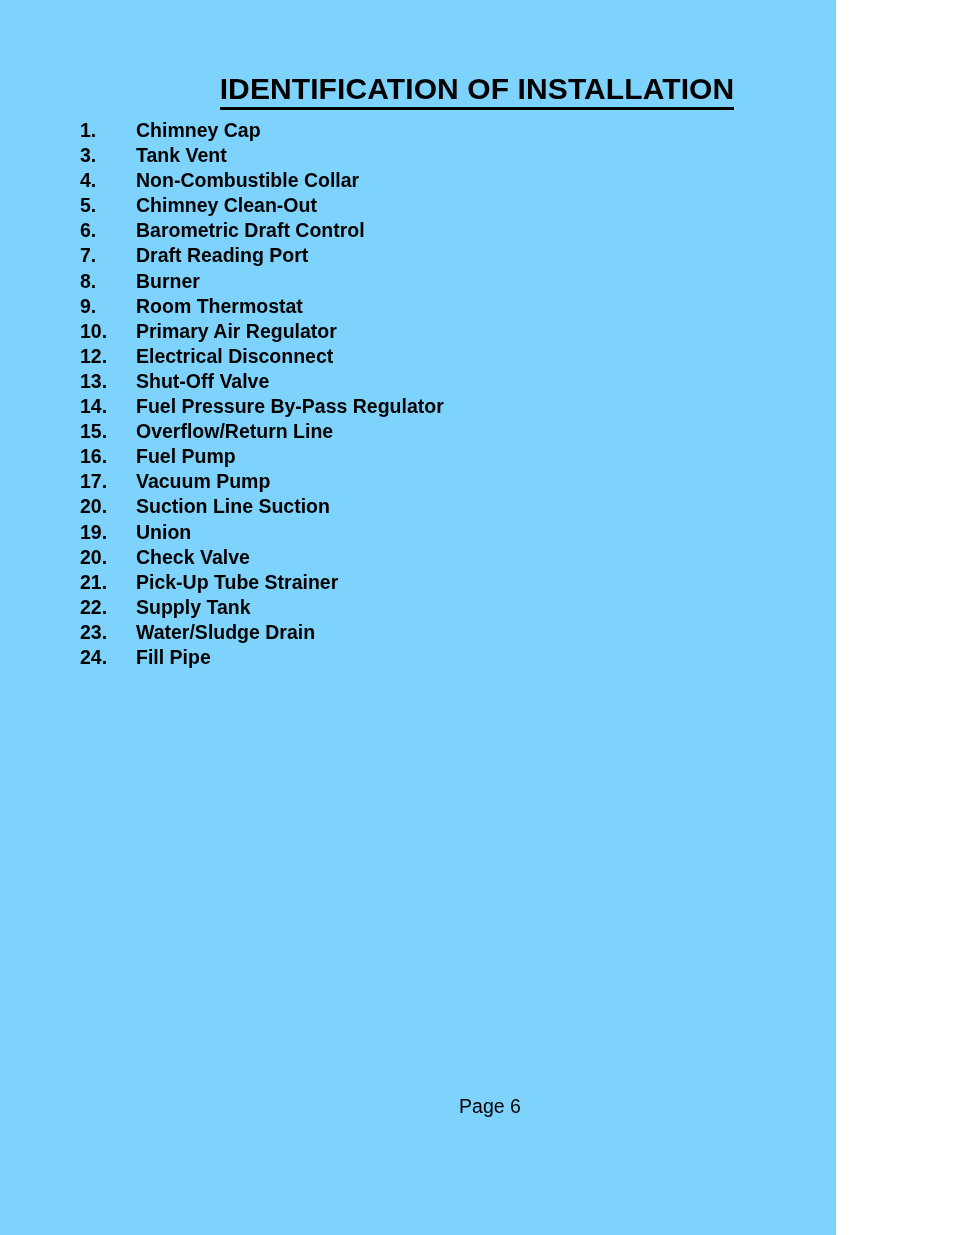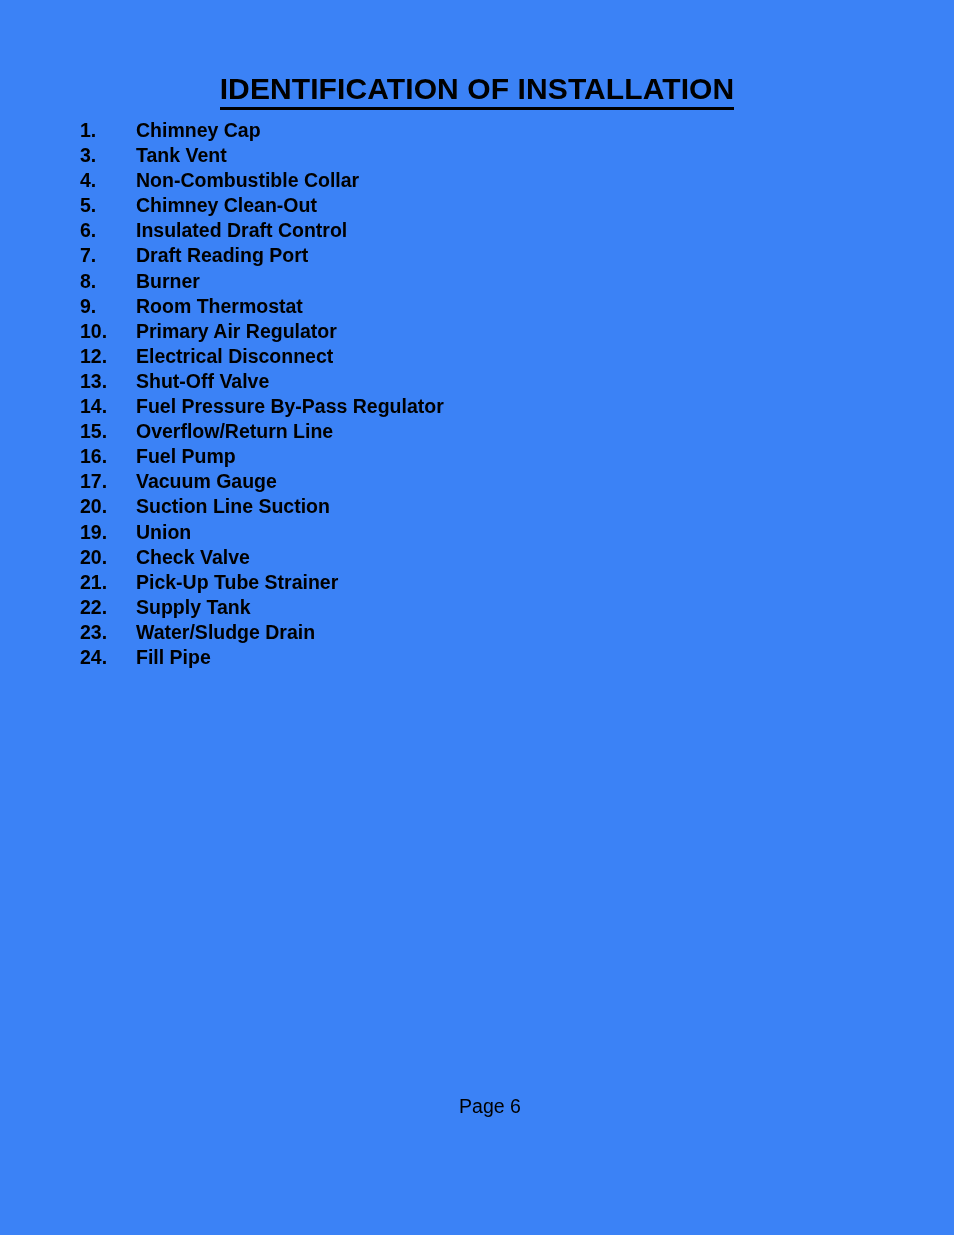--- a/index.html
+++ b/index.html
@@ -8,23 +8,23 @@
     padding: 0;
     background: #ffffff;
   }
   body {
     font-family: "Liberation Sans", sans-serif;
     color: #000000;
     -webkit-font-smoothing: antialiased;
   }
   .page {
     position: relative;
-    width: 954px;
+    width: 836px;
     height: 1235px;
-    background: #3b82f6;
+    background: #7dd3fc;
     overflow: hidden;
     box-sizing: border-box;
   }
 
   
   .title-wrap {
     position: absolute;
     top: 52px;
     left: 0;
     width: 954px;
@@ -104,31 +104,31 @@
 
   <div class="title-wrap">
     <h1 class="doc-title">IDENTIFICATION OF INSTALLATION</h1>
   </div>
 
   <div class="item-list">
       <div class="list-item"><span class="item-number">1.</span><span class="item-label">Chimney Cap</span></div>
       <div class="list-item"><span class="item-number">3.</span><span class="item-label">Tank Vent</span></div>
       <div class="list-item"><span class="item-number">4.</span><span class="item-label">Non-Combustible Collar</span></div>
       <div class="list-item"><span class="item-number">5.</span><span class="item-label">Chimney Clean-Out</span></div>
-      <div class="list-item"><span class="item-number">6.</span><span class="item-label">Insulated Draft Control</span></div>
+      <div class="list-item"><span class="item-number">6.</span><span class="item-label">Barometric Draft Control</span></div>
       <div class="list-item"><span class="item-number">7.</span><span class="item-label">Draft Reading Port</span></div>
       <div class="list-item"><span class="item-number">8.</span><span class="item-label">Burner</span></div>
       <div class="list-item"><span class="item-number">9.</span><span class="item-label">Room Thermostat</span></div>
       <div class="list-item"><span class="item-number">10.</span><span class="item-label">Primary Air Regulator</span></div>
       <div class="list-item"><span class="item-number">12.</span><span class="item-label">Electrical Disconnect</span></div>
       <div class="list-item"><span class="item-number">13.</span><span class="item-label">Shut-Off Valve</span></div>
       <div class="list-item"><span class="item-number">14.</span><span class="item-label">Fuel Pressure By-Pass Regulator</span></div>
       <div class="list-item"><span class="item-number">15.</span><span class="item-label">Overflow/Return Line</span></div>
       <div class="list-item"><span class="item-number">16.</span><span class="item-label">Fuel Pump</span></div>
-      <div class="list-item"><span class="item-number">17.</span><span class="item-label">Vacuum Gauge</span></div>
+      <div class="list-item"><span class="item-number">17.</span><span class="item-label">Vacuum Pump</span></div>
       <div class="list-item"><span class="item-number">20.</span><span class="item-label">Suction Line Suction</span></div>
       <div class="list-item"><span class="item-number">19.</span><span class="item-label">Union</span></div>
       <div class="list-item"><span class="item-number">20.</span><span class="item-label">Check Valve</span></div>
       <div class="list-item"><span class="item-number">21.</span><span class="item-label">Pick-Up Tube Strainer</span></div>
       <div class="list-item"><span class="item-number">22.</span><span class="item-label">Supply Tank</span></div>
       <div class="list-item"><span class="item-number">23.</span><span class="item-label">Water/Sludge Drain</span></div>
       <div class="list-item"><span class="item-number">24.</span><span class="item-label">Fill Pipe</span></div>
     </div>
 
   <div class="footer">

